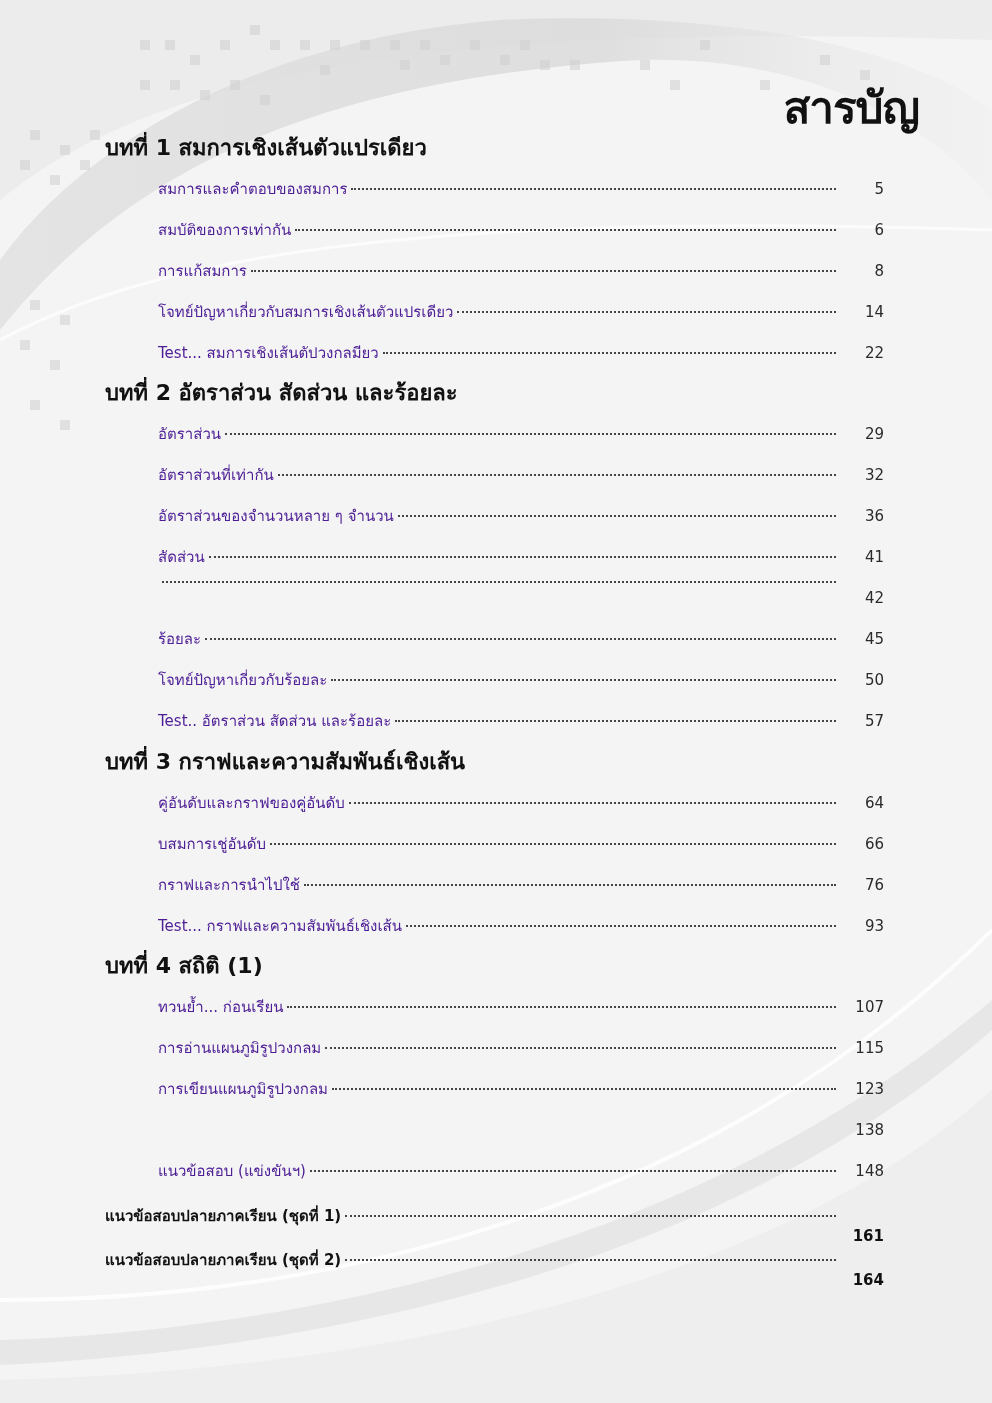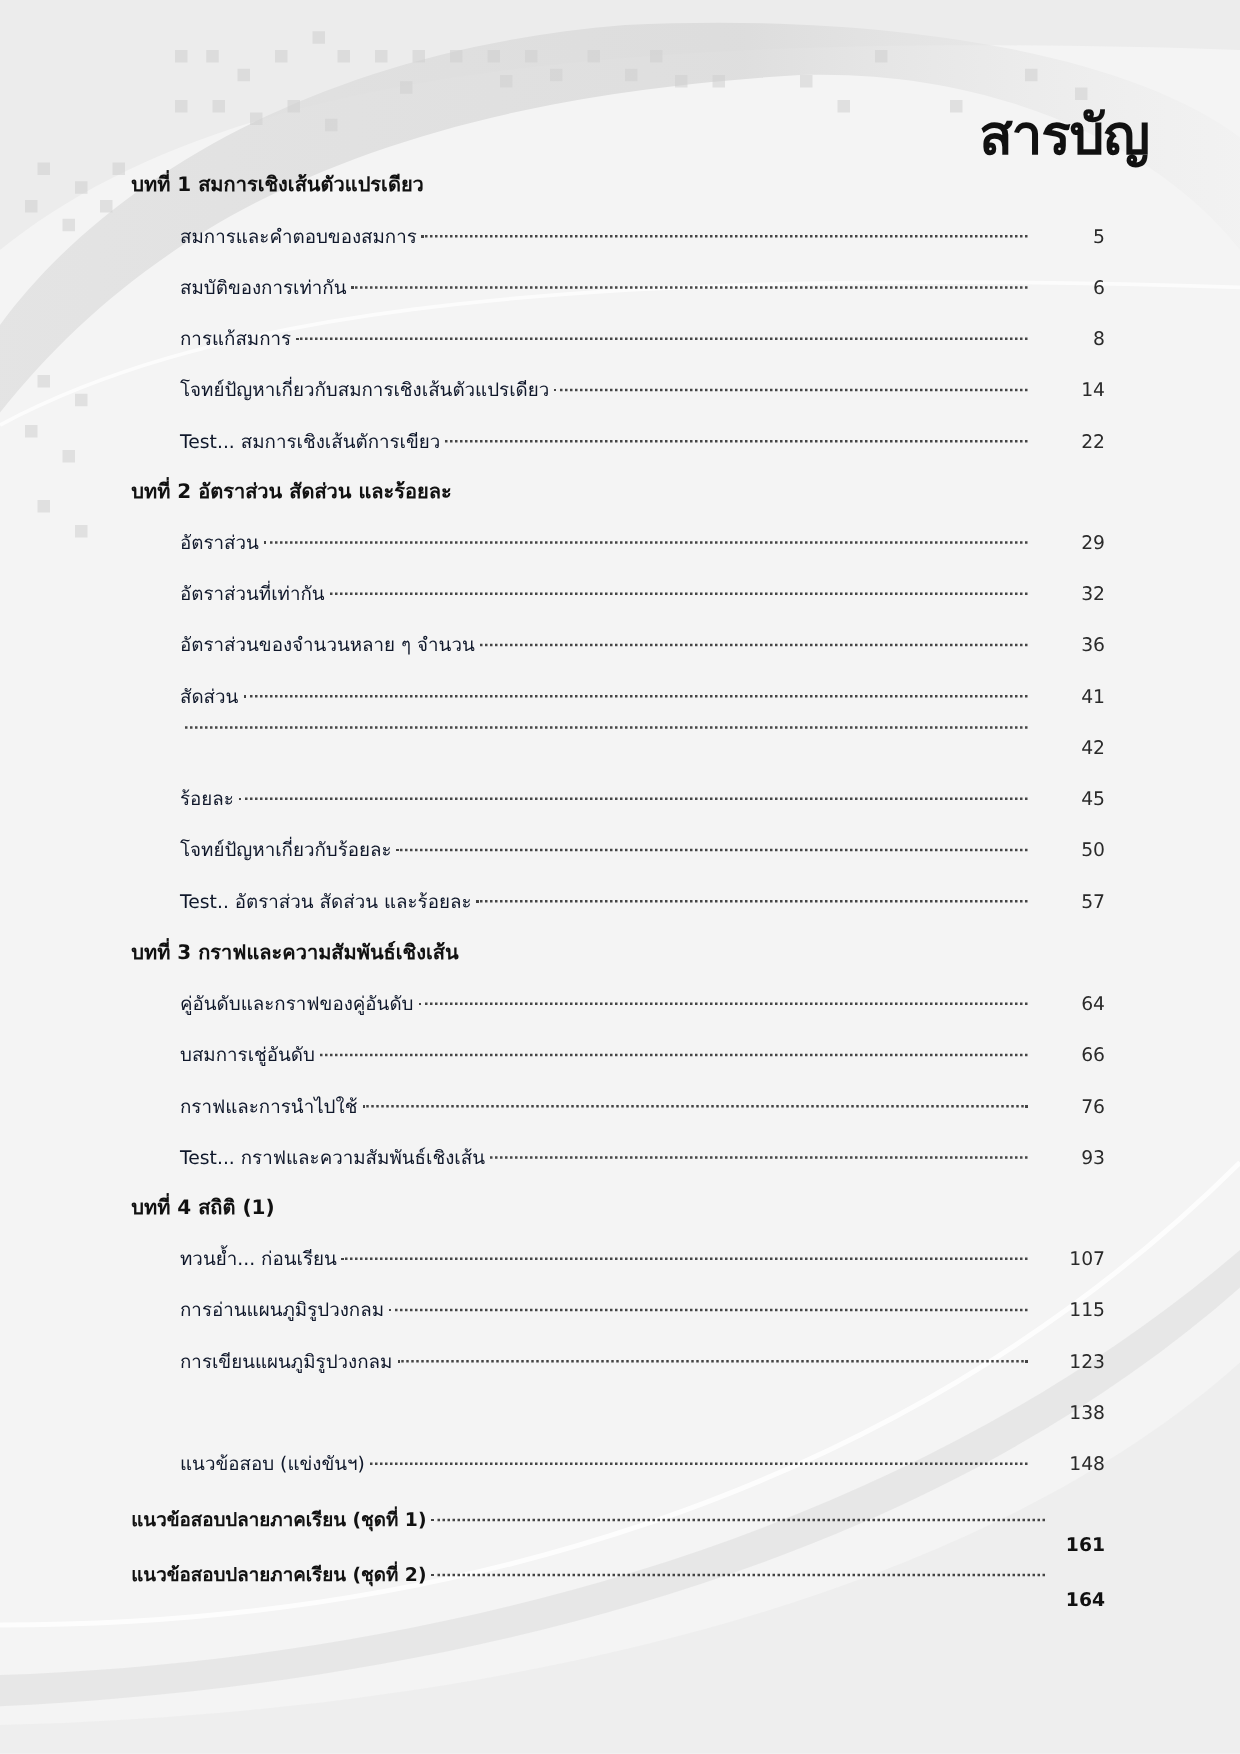--- a/index.html
+++ b/index.html
@@ -12,26 +12,26 @@
     .bg { position: absolute; inset: 0; z-index: 0; }
     .title {
       position: absolute; right: 73px; top: 72px;
       font-family: "DejaVu Sans", sans-serif;
       font-size: 44px; font-weight: bold; color: #111;
       letter-spacing: -1px; z-index: 2;
     }
     .toc { position: absolute; left: 0; top: 0; width: 992px; z-index: 2; }
     .row { position: absolute; left: 0; width: 992px; height: 28px; }
     .chapter {
-      position: absolute; left: 105px; font-size: 16px; font-weight: bold;
+      position: absolute; left: 105px; font-size: 22px; font-weight: bold;
       color: #111; white-space: nowrap; line-height: 28px;
     }
     .item {
-      position: absolute; left: 144px; width: 678px; display: flex;
-      align-items: baseline; font-size: 15px; line-height: 28px; color: #0f172a;
+      position: absolute; left: 158px; width: 678px; display: flex;
+      align-items: baseline; font-size: 15px; line-height: 28px; color: #4c1d95;
     }
     .item.bold { left: 105px; width: 731px; font-weight: bold; color: #111; text-align: center; }
     .item .label { white-space: nowrap; }
     .item .leader {
       flex: 1; margin-left: 4px; height: 1px;
       border-bottom: 2px dotted #444; transform: translateY(-4px);
     }
     .page {
       position: absolute; right: 108px; width: 60px; text-align: right;
       font-size: 15px; line-height: 28px; color: #2a2a2a;
@@ -132,21 +132,21 @@
   </div>
   <div class="row" style="top:298px">
     <div class="item">
         <span class="label">โจทย์ปัญหาเกี่ยวกับสมการเชิงเส้นตัวแปรเดียว</span>
         <span class="leader"></span>
       </div>
     <div class="page">14</div>
   </div>
   <div class="row" style="top:339px">
     <div class="item">
-        <span class="label">Test... สมการเชิงเส้นตัการเขียว</span>
+        <span class="label">Test... สมการเชิงเส้นตัปวงกลมียว</span>
         <span class="leader"></span>
       </div>
     <div class="page">22</div>
   </div>
 
   <div class="row" style="top:379px">
     <div class="chapter">บทที่ 2 อัตราส่วน สัดส่วน และร้อยละ</div>
   </div>
   <div class="row" style="top:420px">
     <div class="item">

